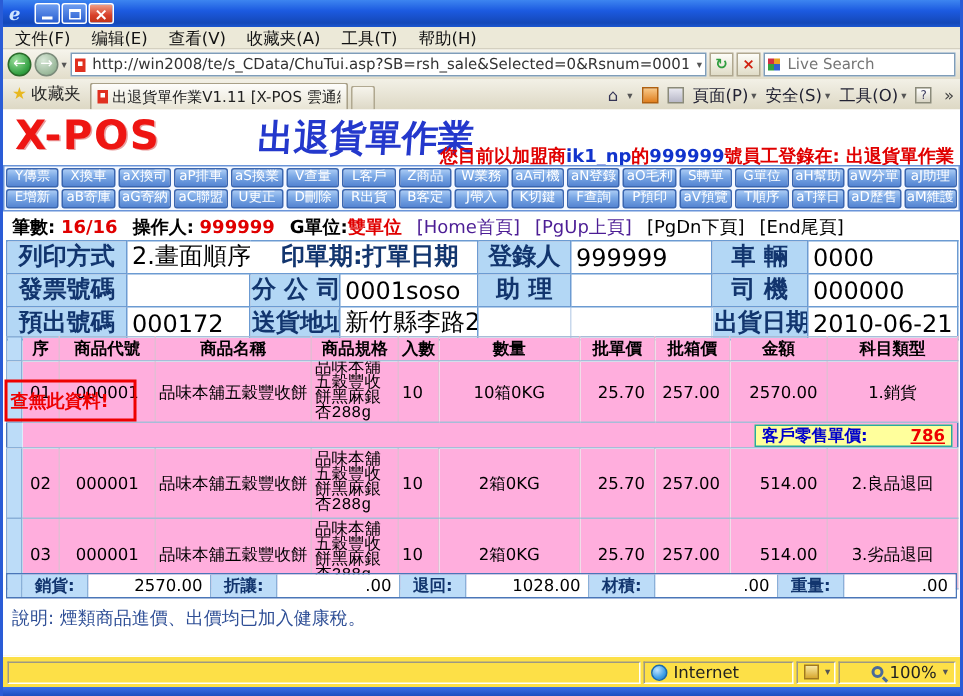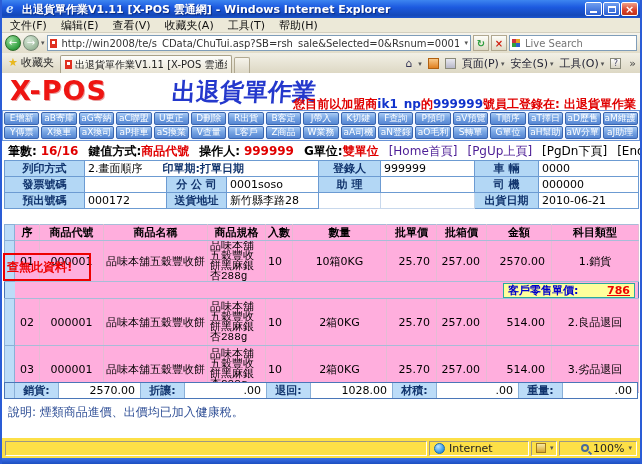--- a/index.html
+++ b/index.html
@@ -64,21 +64,21 @@
   .btnrow{display:flex;gap:2px;height:13px;margin-bottom:1px;}
   .pbtn{flex:1;background:linear-gradient(to bottom,#aacbf5 0%,#78a6e4 45%,#5585d2 100%);border:1px solid #3a66b0;border-radius:2px;
     color:#fff;font-size:9px;line-height:11px;text-align:center;white-space:nowrap;overflow:hidden;cursor:pointer;}
   .statusline{position:absolute;left:6px;top:71px;width:630px;height:14px;font-size:12px;white-space:nowrap;display:flex;gap:10px;align-items:center;}
   .statusline b{color:#000;}
   .statusline .val{color:#e00000;font-weight:bold;}
   .statusline .navkey{color:#000;}
   .statusline .navkey.link{color:#4c1d95;}
   
   table{border-collapse:collapse;}
-  .formtable{position:absolute;left:2px;top:87px;width:634px;table-layout:fixed;font-size:11px;}
+  .formtable{position:absolute;left:2px;top:87px;width:634px;table-layout:fixed;font-size:16px;}
   .formtable td{border:1px solid #6c9bd2;height:15px;padding:0 3px;white-space:nowrap;overflow:hidden;}
   .formtable td.lab{background:#b3d7f5;color:#12356e;font-weight:bold;text-align:center;padding:0 1px;}
   .formtable td.lab.pink{background:#f4c3cb;}
   .formtable td.val{background:#fff;color:#000;}
   .formtable td.blank{background:#fff;border-color:#c8d8ec;}
   .printextra{margin-left:20px;font-weight:bold;color:#12356e;}
   
   .gridtable{position:absolute;left:2px;top:151px;width:634px;table-layout:fixed;font-size:11px;color:#000;border:1px solid #4a76b8;}
   .gridtable td,.gridtable th{border:1px solid #e4bcd4;border-top:1px solid #a8bcd8;border-bottom:1px solid #a8bcd8;
     background:#ffaedd;padding:0 2px;overflow:hidden;}
@@ -114,21 +114,20 @@
   
   .bottomframe{height:6px;background:linear-gradient(to bottom,#3a70e8,#1c4ec0);}
 </style>
 </head>
 <body>
 
 <div class="window">
 
   <div class="titlebar">
     <div class="ie-logo">e</div>
-    <div class="titletext">出退貨單作業V1.11 [X-POS 雲通網] - Windows Internet Explorer</div>
     <div class="winbtn min">
         <div class="minglyph"></div>
       </div>
     <div class="winbtn max">
         <div class="maxglyph"></div>
       </div>
     <div class="winbtn close">
         <div class="closeglyph">×</div>
       </div>
   </div>
@@ -194,62 +193,61 @@
 
   <div class="content">
     <div class="brand">X-POS</div>
     <div class="pagetitle">出退貨單作業</div>
     <div class="loginnotice">
       <span>您目前以加盟商</span><span class="blue">ik1_np</span><span>的</span><span class="blue">999999</span><span>號員工登錄在: 出退貨單作業</span>
     </div>
 
     <div class="btnbox">
       <div class="btnrow">
+        <div class="pbtn">Y傳票</div>
+        <div class="pbtn">X換車</div>
+        <div class="pbtn">aX換司</div>
+        <div class="pbtn">aP排車</div>
+        <div class="pbtn">aS換業</div>
+        <div class="pbtn">V查量</div>
+        <div class="pbtn">L客戶</div>
+        <div class="pbtn">Z商品</div>
+        <div class="pbtn">W業務</div>
+        <div class="pbtn">aA司機</div>
+        <div class="pbtn">aN登錄</div>
+        <div class="pbtn">aO毛利</div>
+        <div class="pbtn">S轉單</div>
+        <div class="pbtn">G單位</div>
+        <div class="pbtn">aH幫助</div>
+        <div class="pbtn">aW分單</div>
+        <div class="pbtn">aJ助理</div>
+      </div>
+      <div class="btnrow">
         <div class="pbtn">E增新</div>
         <div class="pbtn">aB寄庫</div>
         <div class="pbtn">aG寄納</div>
         <div class="pbtn">aC聯盟</div>
         <div class="pbtn">U更正</div>
         <div class="pbtn">D刪除</div>
         <div class="pbtn">R出貨</div>
         <div class="pbtn">B客定</div>
         <div class="pbtn">J帶入</div>
         <div class="pbtn">K切鍵</div>
         <div class="pbtn">F查詢</div>
         <div class="pbtn">P預印</div>
         <div class="pbtn">aV預覽</div>
         <div class="pbtn">T順序</div>
         <div class="pbtn">aT擇日</div>
         <div class="pbtn">aD歷售</div>
         <div class="pbtn">aM維護</div>
       </div>
-      <div class="btnrow">
-        <div class="pbtn">Y傳票</div>
-        <div class="pbtn">X換車</div>
-        <div class="pbtn">aX換司</div>
-        <div class="pbtn">aP排車</div>
-        <div class="pbtn">aS換業</div>
-        <div class="pbtn">V查量</div>
-        <div class="pbtn">L客戶</div>
-        <div class="pbtn">Z商品</div>
-        <div class="pbtn">W業務</div>
-        <div class="pbtn">aA司機</div>
-        <div class="pbtn">aN登錄</div>
-        <div class="pbtn">aO毛利</div>
-        <div class="pbtn">S轉單</div>
-        <div class="pbtn">G單位</div>
-        <div class="pbtn">aH幫助</div>
-        <div class="pbtn">aW分單</div>
-        <div class="pbtn">aJ助理</div>
-      </div>
     </div>
 
     <div class="statusline">
       <span><b>筆數:</b> <span class="val">16/16</span></span>
-      <span><b>鍵值方式:</b><span class="val">商品代號</span></span>
       <span><b>操作人:</b> <span class="val">999999</span></span>
       <span><b>G單位:</b><span class="val">雙單位</span></span>
       <span class="navkey link">[Home首頁]</span>
       <span class="navkey link">[PgUp上頁]</span>
       <span class="navkey">[PgDn下頁]</span>
       <span class="navkey">[End尾頁]</span>
     </div>
 
     <table class="formtable">
       <colgroup>

